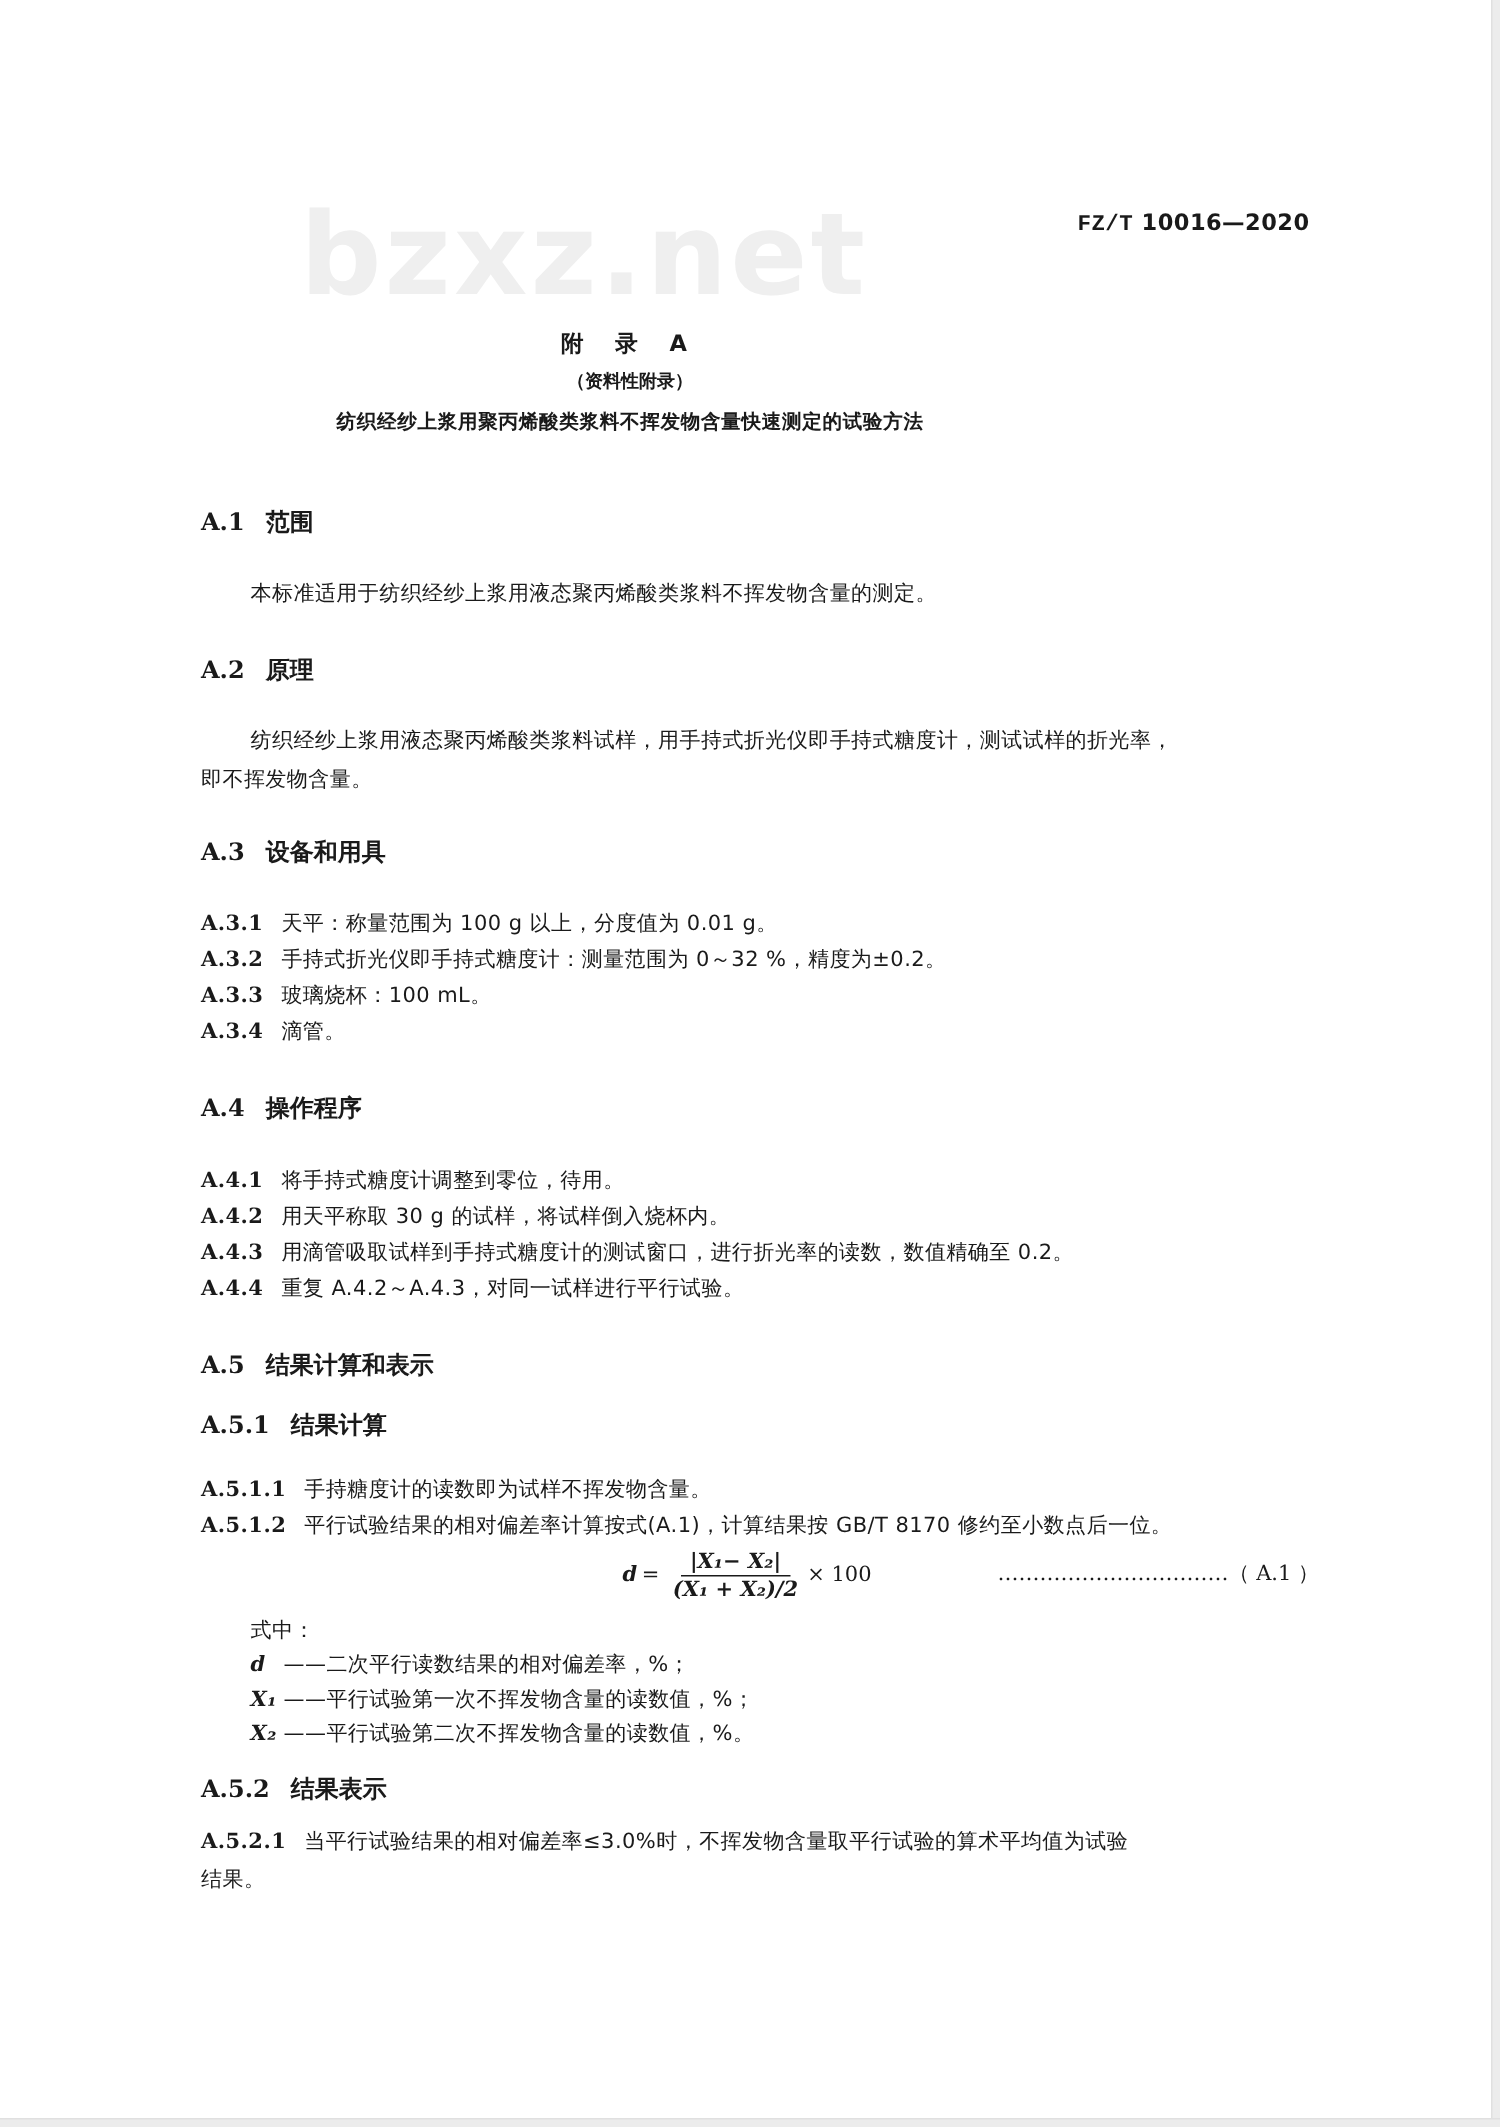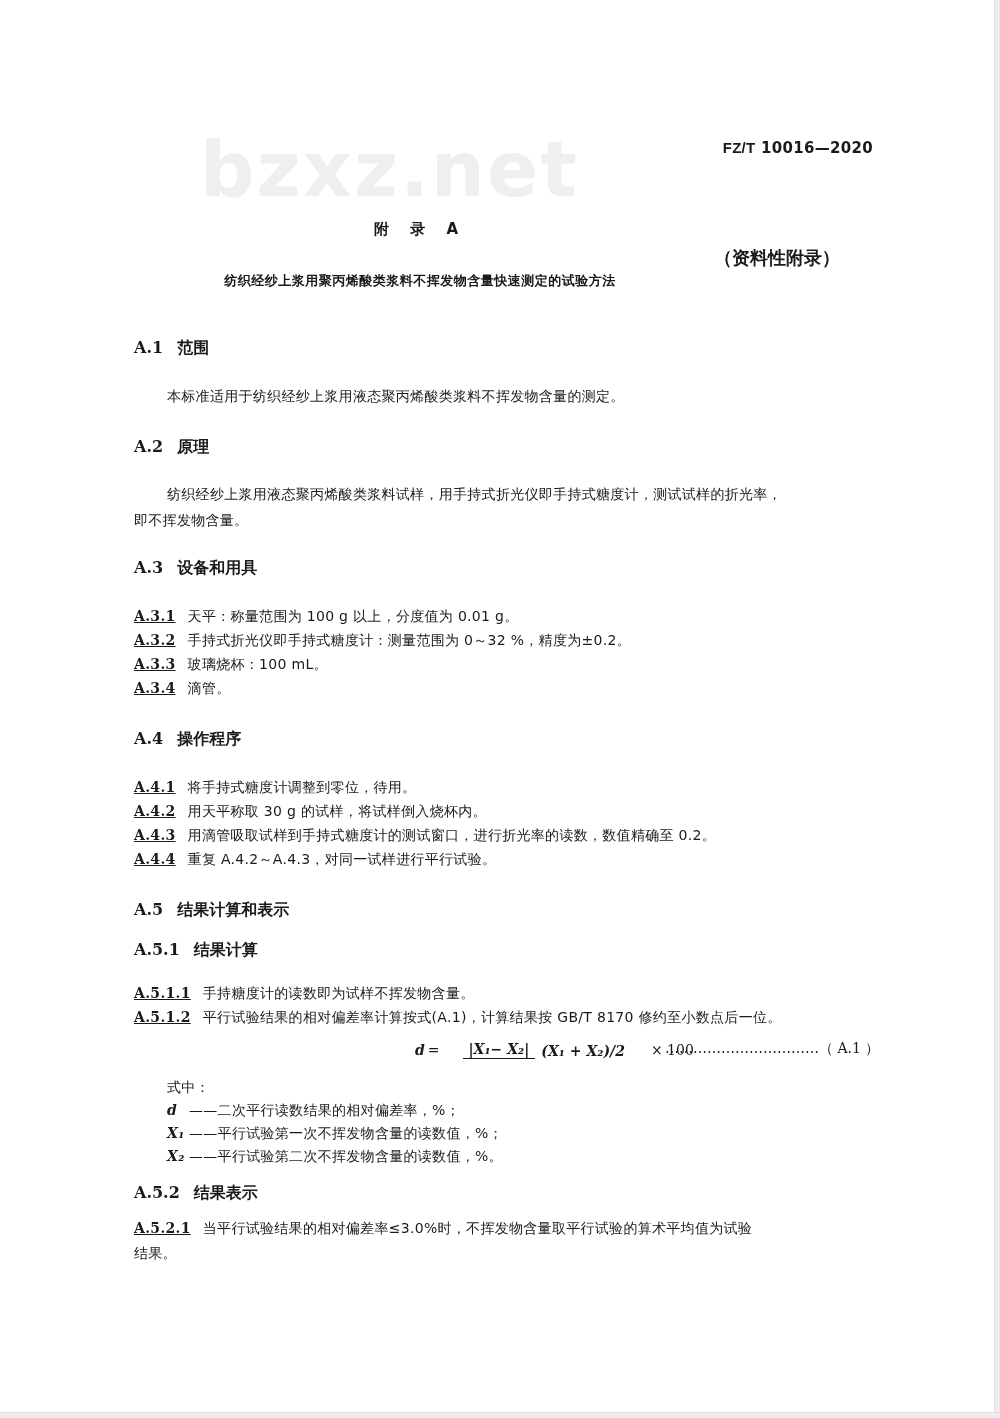--- a/index.html
+++ b/index.html
@@ -15,44 +15,44 @@
     position: absolute; left: 200px; top: 132px;
     font-family: "DejaVu Sans", "Liberation Sans", sans-serif;
     font-weight: bold; font-size: 76px; letter-spacing: 2px;
     color: #efefef; line-height: 1;
   }
   .std-code {
     position: absolute; right: 127px; top: 139px;
     font-family: "DejaVu Sans", "Liberation Sans", sans-serif;
     font-size: 15px; font-weight: bold; letter-spacing: 0.3px;
   }
-  .std-code .fz { font-family: Liberation Sans, sans-serif; }
+  .std-code .fz { font-family: Liberation Mono, monospace; }
   .center { position: absolute; left: 0; width: 840px; text-align: center; font-family: "DejaVu Sans", "Liberation Sans", sans-serif; font-weight: bold; }
   .t1 { top: 220px; font-size: 15px; letter-spacing: 8px; }
-  .t2 { top: 246px; font-size: 18px; text-align: right; }
+  .t2 { top: 246px; font-size: 12px; }
   .t3 { top: 272px; font-size: 13px; letter-spacing: 0.5px; }
   .h {
     position: absolute; left: 134px;
     font-family: "DejaVu Sans", "Liberation Sans", sans-serif;
     font-weight: bold; font-size: 16px;
   }
   .h .num { font-family: "DejaVu Serif", "Liberation Serif", serif; display: inline-block; margin-right: 14px; }
   .p {
     position: absolute;
     font-family: "DejaVu Sans", "Liberation Sans", sans-serif;
     font-size: 14px; line-height: 26px; letter-spacing: 0.3px;
   }
-  .p .num { font-family: "DejaVu Serif", "Liberation Serif", serif; font-weight: bold; display: inline-block; margin-right: 12px; text-decoration: underline; }
+  .p .num { font-family: "DejaVu Serif", "Liberation Serif", serif; font-weight: bold; display: inline-block; margin-right: 12px; }
   .formula {
     position: absolute; left: 415px; top: 1028px; height: 44px;
     font-family: "DejaVu Serif", "Liberation Serif", serif; font-size: 14px;
     display: flex; align-items: center;
   }
   .formula .var { font-style: italic; font-weight: bold; }
-  .frac { display: inline-flex; flex-direction: row; align-items: center; margin: 0 20px; }
+  .frac { display: inline-flex; flex-direction: column; align-items: center; margin: 0 0; }
   .frac .numer { border-bottom: 1px solid #1a1a1a; padding: 0 6px 1px; }
   .frac .denom { padding: 1px 6px 0; }
   .formula-ref {
     position: absolute; left: 653px; top: 1040px;
     font-family: "DejaVu Serif", "Liberation Serif", serif; font-size: 14px; margin-left: 12px;
   }
   .sym { font-family: "DejaVu Serif", "Liberation Serif", serif; font-style: italic; font-weight: bold; display: inline-block; width: 22px; }
 </style>
 </head>
 <body>

